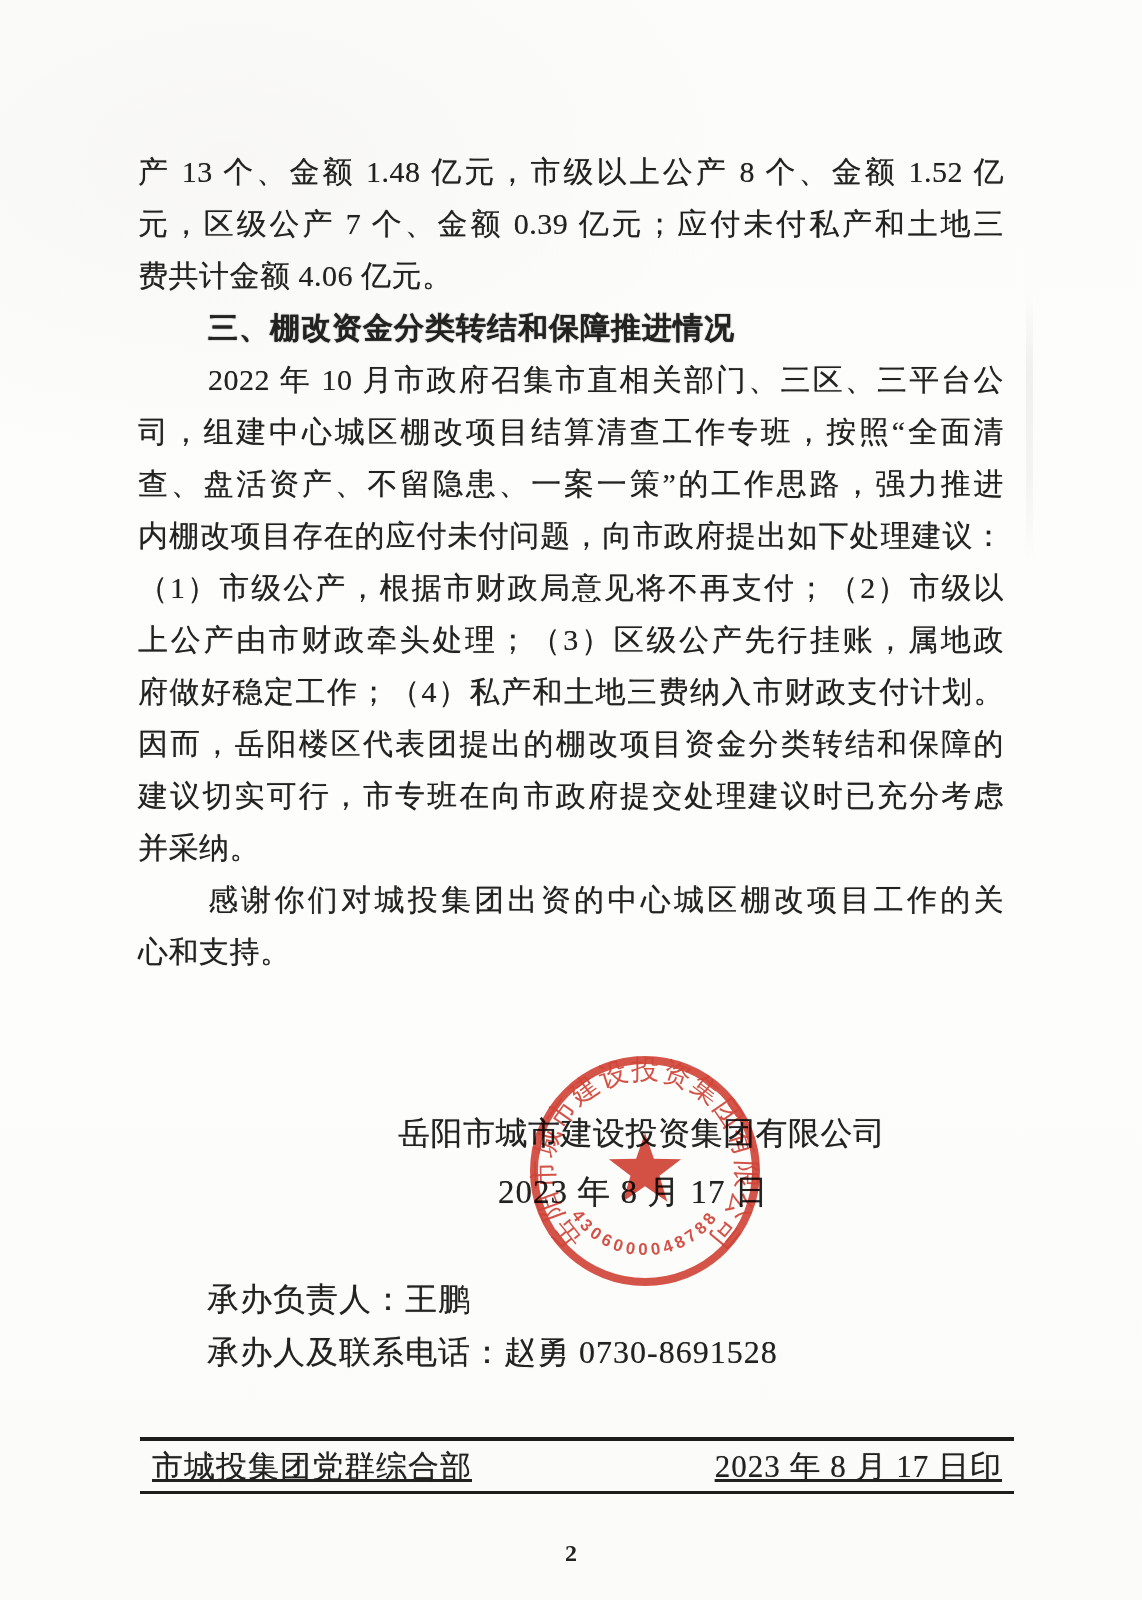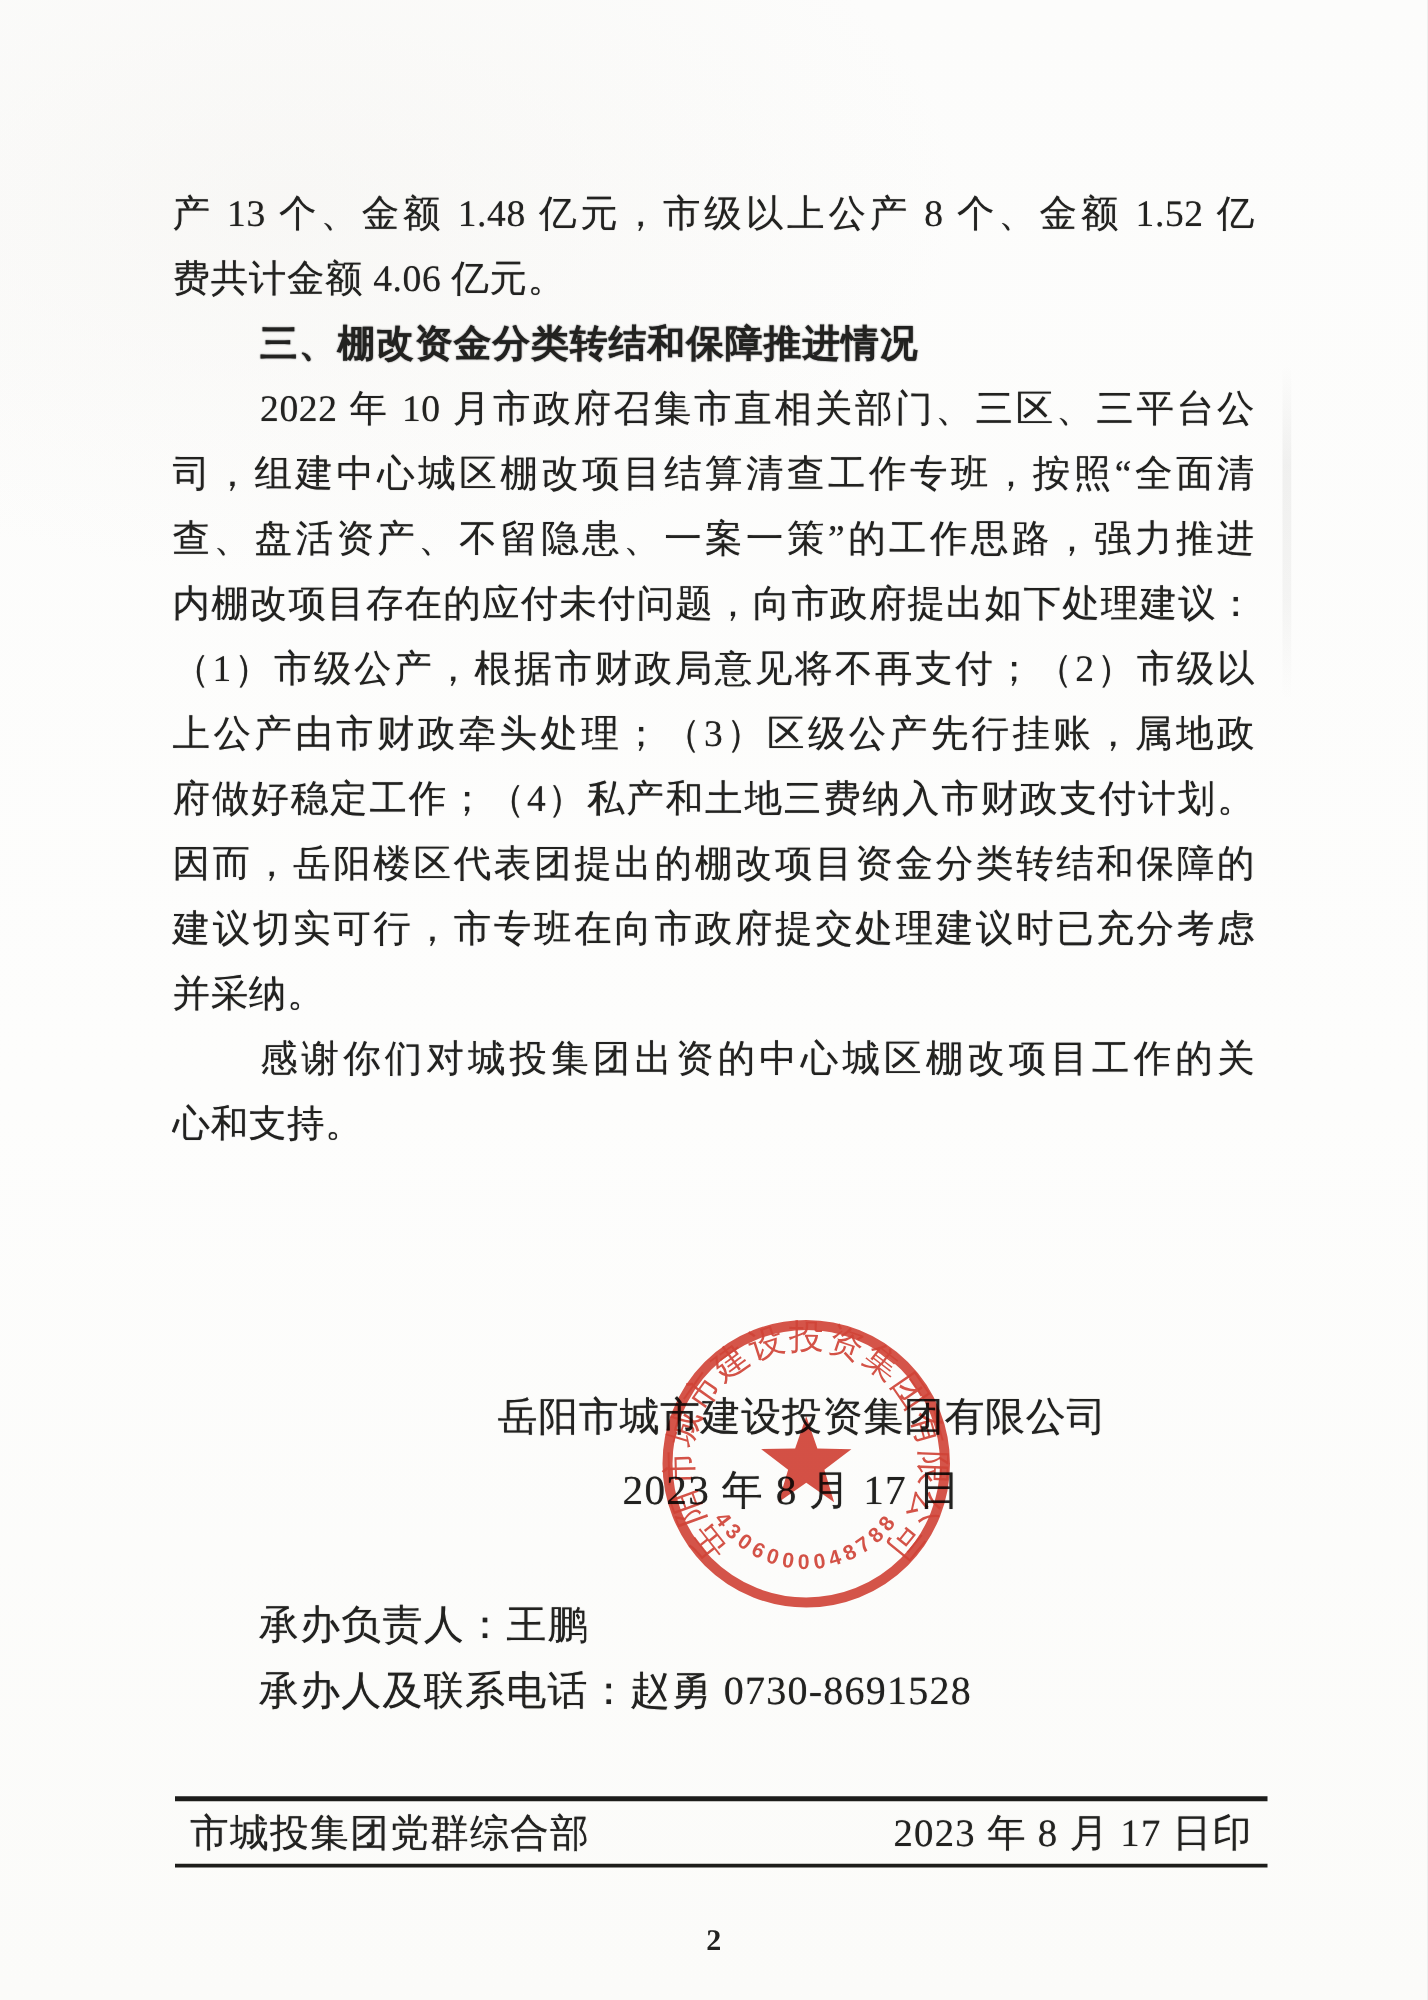--- a/index.html
+++ b/index.html
@@ -110,20 +110,21 @@
     position: absolute;
     left: 140px;
     top: 1446px;
     width: 874px;
     display: flex;
     justify-content: space-between;
     align-items: center;
     font-size: 31px;
     letter-spacing: 1px;
     text-shadow: 0 0 0.7px rgba(20,20,20,0.55);
+    text-decoration: underline;
   }
   .footer-row .left { padding-left: 12px; }
   .footer-row .right { padding-right: 12px; text-align: right; }
   .page-number {
     position: absolute;
     left: 0;
     top: 1540px;
     width: 100%;
     text-align: center;
     font-size: 24px;
@@ -141,20 +142,21 @@
 </style>
 </head>
 <body>
 
 <div class="page">
 
   <div class="scan-smudge"></div>
 
   <div class="body-text">
     <div class="line">产 13 个、金额 1.48 亿元，市级以上公产 8 个、金额 1.52 亿</div>
+    <div class="line">元，区级公产 7 个、金额 0.39 亿元；应付未付私产和土地三</div>
     <div class="line end">费共计金额 4.06 亿元。</div>
     <div class="line end indent heading">三、棚改资金分类转结和保障推进情况</div>
     <div class="line indent">2022 年 10 月市政府召集市直相关部门、三区、三平台公</div>
     <div class="line">司，组建中心城区棚改项目结算清查工作专班，按照“全面清</div>
     <div class="line">查、盘活资产、不留隐患、一案一策”的工作思路，强力推进</div>
     <div class="line">内棚改项目存在的应付未付问题，向市政府提出如下处理建议：</div>
     <div class="line">（1）市级公产，根据市财政局意见将不再支付；（2）市级以</div>
     <div class="line">上公产由市财政牵头处理；（3）区级公产先行挂账，属地政</div>
     <div class="line">府做好稳定工作；（4）私产和土地三费纳入市财政支付计划。</div>
     <div class="line">因而，岳阳楼区代表团提出的棚改项目资金分类转结和保障的</div>

